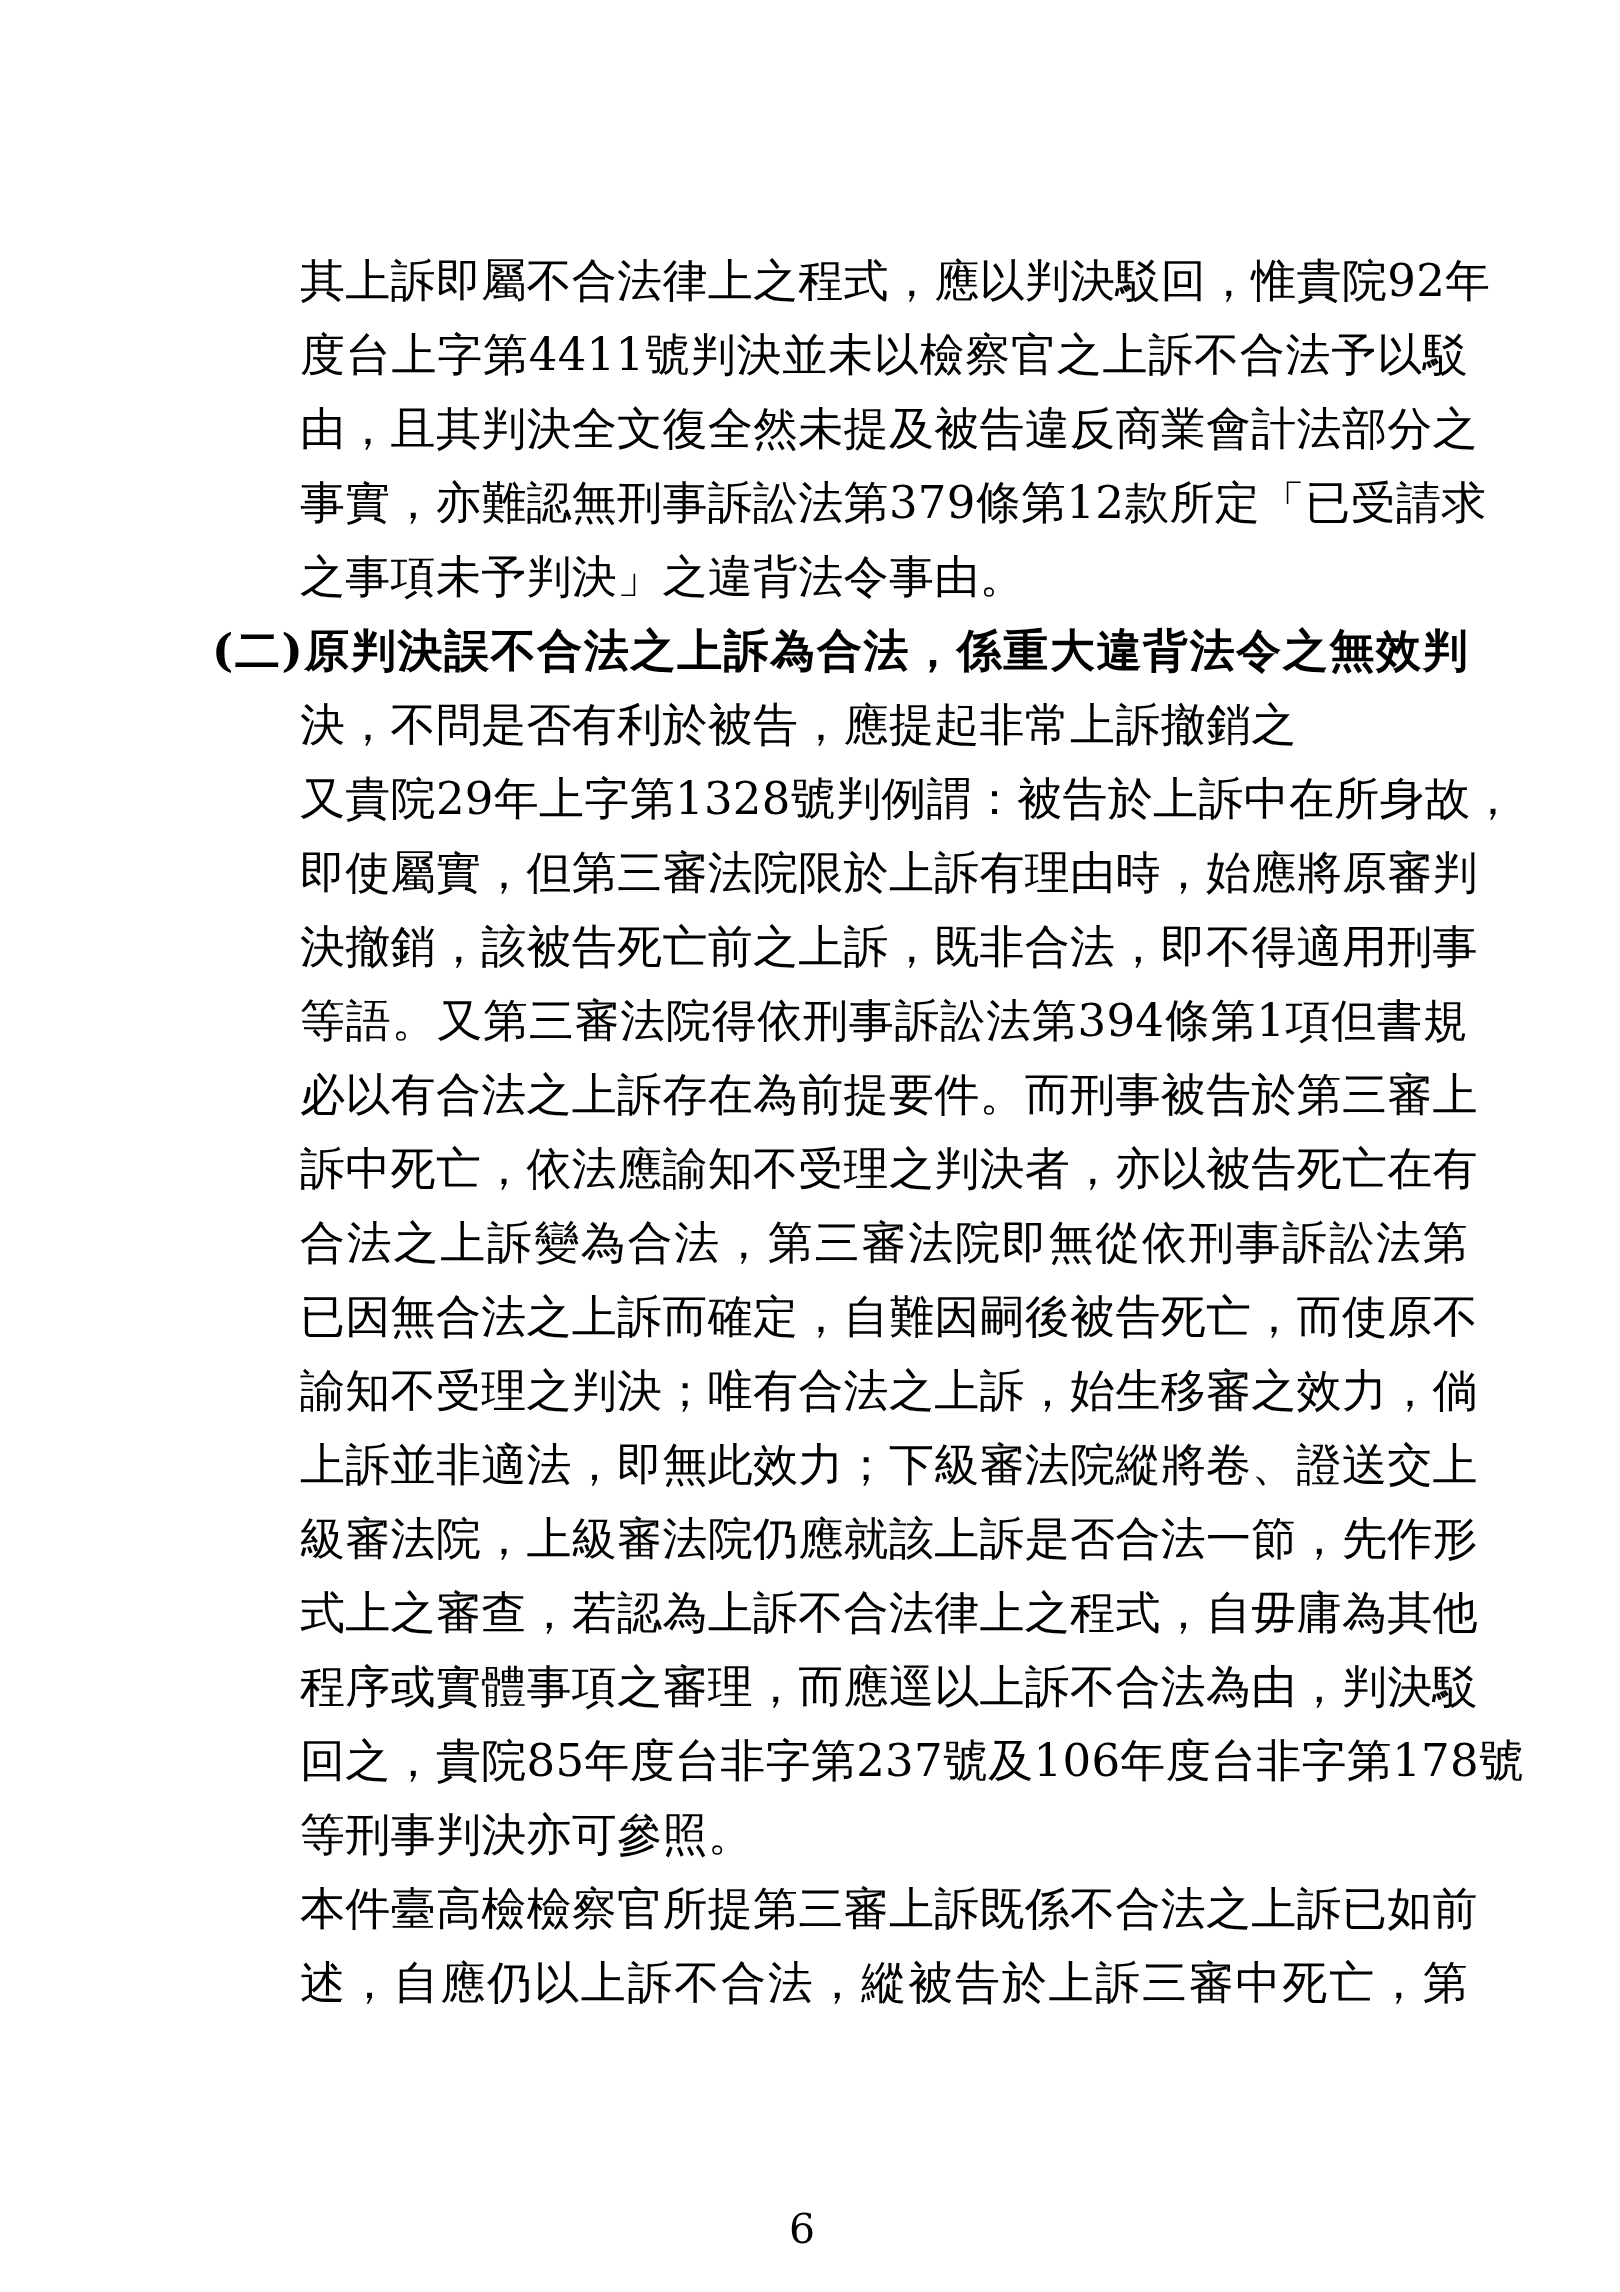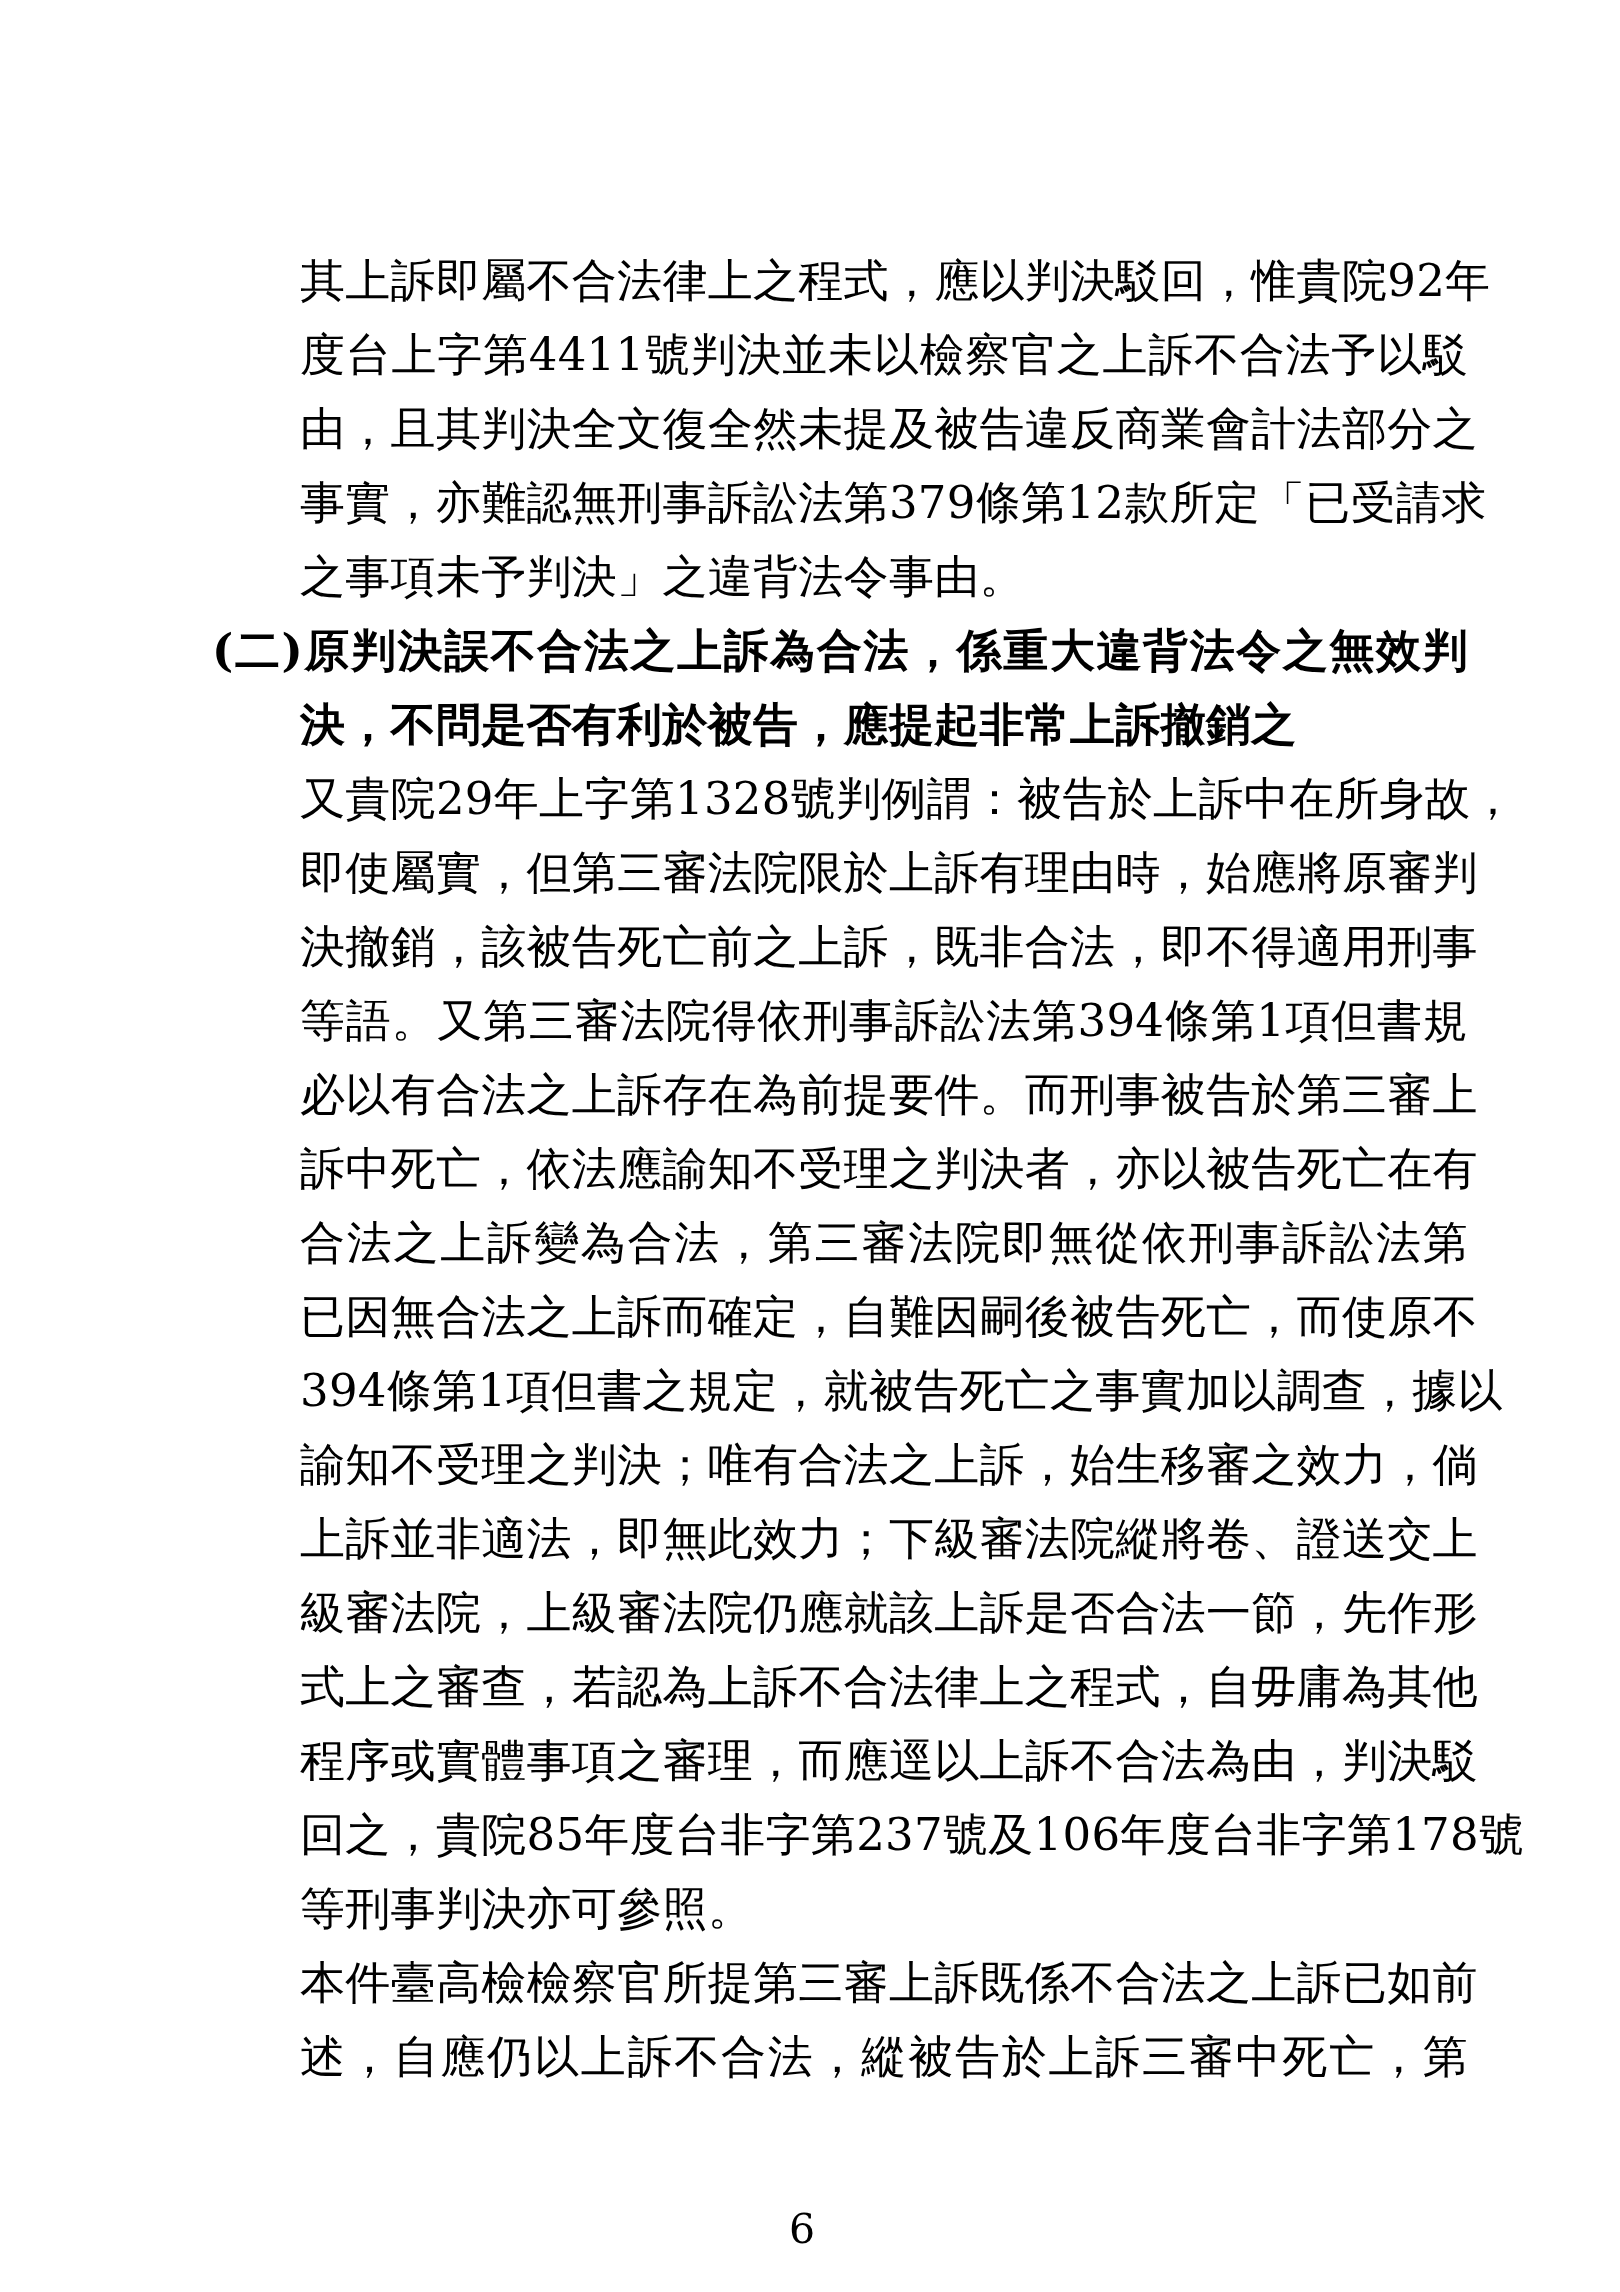--- a/index.html
+++ b/index.html
@@ -35,21 +35,21 @@
   .line.short {
     text-align: center;
     text-align-last: left;
   }
   .line.heading1 {
     margin-left: 0;
     width: 1264px;
     font-weight: bold;
   }
   .line.heading2 {
-    font-weight: bold;
+    font-weight: normal;
     text-align: left;
     text-align-last: left;
   }
   .pagenum {
     position: absolute;
     top: 2194px;
     left: 0;
     width: 1588px;
     text-align: center;
     font-size: 41px;
@@ -72,21 +72,20 @@
     <div class="line heading2">決，不問是否有利於被告，應提起非常上訴撤銷之</div>
 
     <div class="line">又貴院29年上字第1328號判例謂：被告於上訴中在所身故，</div>
     <div class="line">即使屬實，但第三審法院限於上訴有理由時，始應將原審判</div>
     <div class="line">決撤銷，該被告死亡前之上訴，既非合法，即不得適用刑事</div>
     <div class="line">等語。又第三審法院得依刑事訴訟法第394條第1項但書規</div>
     <div class="line">必以有合法之上訴存在為前提要件。而刑事被告於第三審上</div>
     <div class="line">訴中死亡，依法應諭知不受理之判決者，亦以被告死亡在有</div>
     <div class="line">合法之上訴變為合法，第三審法院即無從依刑事訴訟法第</div>
     <div class="line">已因無合法之上訴而確定，自難因嗣後被告死亡，而使原不</div>
-    <div class="line">394條第1項但書之規定，就被告死亡之事實加以調查，據以</div>
     <div class="line">諭知不受理之判決；唯有合法之上訴，始生移審之效力，倘</div>
     <div class="line">上訴並非適法，即無此效力；下級審法院縱將卷、證送交上</div>
     <div class="line">級審法院，上級審法院仍應就該上訴是否合法一節，先作形</div>
     <div class="line">式上之審查，若認為上訴不合法律上之程式，自毋庸為其他</div>
     <div class="line">程序或實體事項之審理，而應逕以上訴不合法為由，判決駁</div>
     <div class="line">回之，貴院85年度台非字第237號及106年度台非字第178號</div>
     <div class="line short">等刑事判決亦可參照。</div>
 
     <div class="line">本件臺高檢檢察官所提第三審上訴既係不合法之上訴已如前</div>
     <div class="line">述，自應仍以上訴不合法，縱被告於上訴三審中死亡，第</div>

